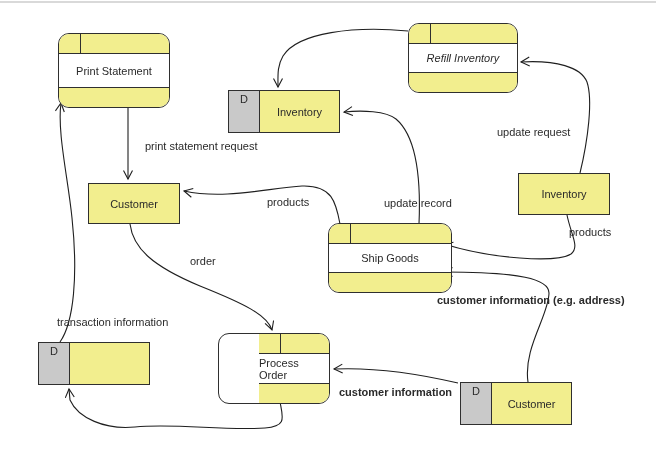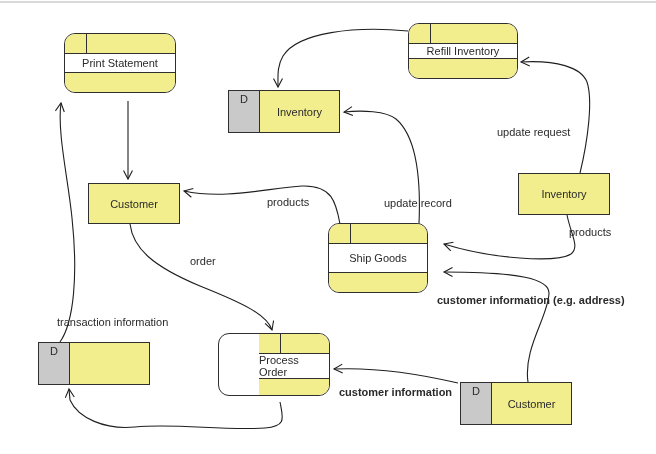--- a/index.html
+++ b/index.html
@@ -66,51 +66,51 @@
     <path d="M419,224 C421,178 416,136 396,119 C386,111 362,110 344,112" marker-end="url(#arrow)"></path>
     <path d="M408,31 C355,26 298,32 283,56 C277,66 278,76 278,87" marker-end="url(#arrow)"></path>
     <path d="M580,173 C588,140 593,100 587,82 C581,67 556,60 521,62" marker-end="url(#arrow)"></path>
     <path d="M567,215 C571,235 580,247 571,254 C556,263 492,259 444,244" marker-end="url(#arrow)"></path>
     <path d="M528,382 C523,348 549,315 549,293 C549,279 520,272 444,272" marker-end="url(#arrow)"></path>
     <path d="M458,383 C428,376 378,367 334,369" marker-end="url(#arrow)"></path>
     <path d="M280,402 C283,418 287,426 265,428 C225,431 175,423 135,427 C105,430 78,418 70,400 L69,389" marker-end="url(#arrow)"></path>
     <path d="M60,342 C74,322 78,275 72,218 C68,178 57,132 61,103" marker-end="url(#arrow)"></path>
   </svg>
 
-  <div class="node process" style="left:64px; top:33px; width:112px; height:60px;text-align:right;">
+  <div class="node process" style="left:58px; top:33px; width:112px; height:75px;text-align:right;">
     <div class="band top">
       <span class="tick"></span>
     </div>
     <div class="body">
         <span>Print Statement</span>
       </div>
     <div class="band bottom"></div>
   </div>
 
-  <div class="node process" style="left:408px; top:23px; width:110px; height:56px;">
+  <div class="node process" style="left:408px; top:23px; width:110px; height:70px;font-style:italic;">
     <div class="band top">
       <span class="tick"></span>
     </div>
     <div class="body">
         <span>Refill Inventory</span>
       </div>
     <div class="band bottom"></div>
   </div>
 
-  <div class="node process" style="left:328px; top:223px; width:100px; height:70px;">
+  <div class="node process" style="left:328px; top:223px; width:124px; height:70px;">
     <div class="band top">
       <span class="tick"></span>
     </div>
     <div class="body">
         <span>Ship Goods</span>
       </div>
     <div class="band bottom"></div>
   </div>
 
-  <div class="node process" style="left:218px; top:333px; width:112px; height:63px;padding-left:40px;">
+  <div class="node process" style="left:218px; top:333px; width:112px; height:71px;padding-left:40px;">
     <div class="band top">
       <span class="tick"></span>
     </div>
     <div class="body">
         <span>Process Order</span>
       </div>
     <div class="band bottom"></div>
   </div>
 
   <div class="node entity" style="left:88px; top:183px; width:92px; height:41px;">
@@ -138,20 +138,21 @@
 
   <div class="node datastore" style="left:460px; top:382px; width:112px; height:43px;">
     <div class="ds-marker">
         <span>D</span>
       </div>
     <div class="ds-label">
         <span>Customer</span>
       </div>
   </div>
 
+  <div class="flow-label" style="left:145px; top:140px;">print statement request</div>
   <div class="flow-label" style="left:497px; top:126px;">update request</div>
   <div class="flow-label" style="left:267px; top:196px;">products</div>
   <div class="flow-label" style="left:384px; top:197px;">update record</div>
   <div class="flow-label" style="left:569px; top:226px;">products</div>
   <div class="flow-label" style="left:190px; top:255px;">order</div>
   <div class="flow-label" style="left:437px; top:294px;font-weight:bold;">customer information (e.g. address)</div>
   <div class="flow-label" style="left:57px; top:316px;text-align:right;">transaction information</div>
   <div class="flow-label" style="left:339px; top:386px;font-weight:bold;">customer information</div>
 
 </div>

